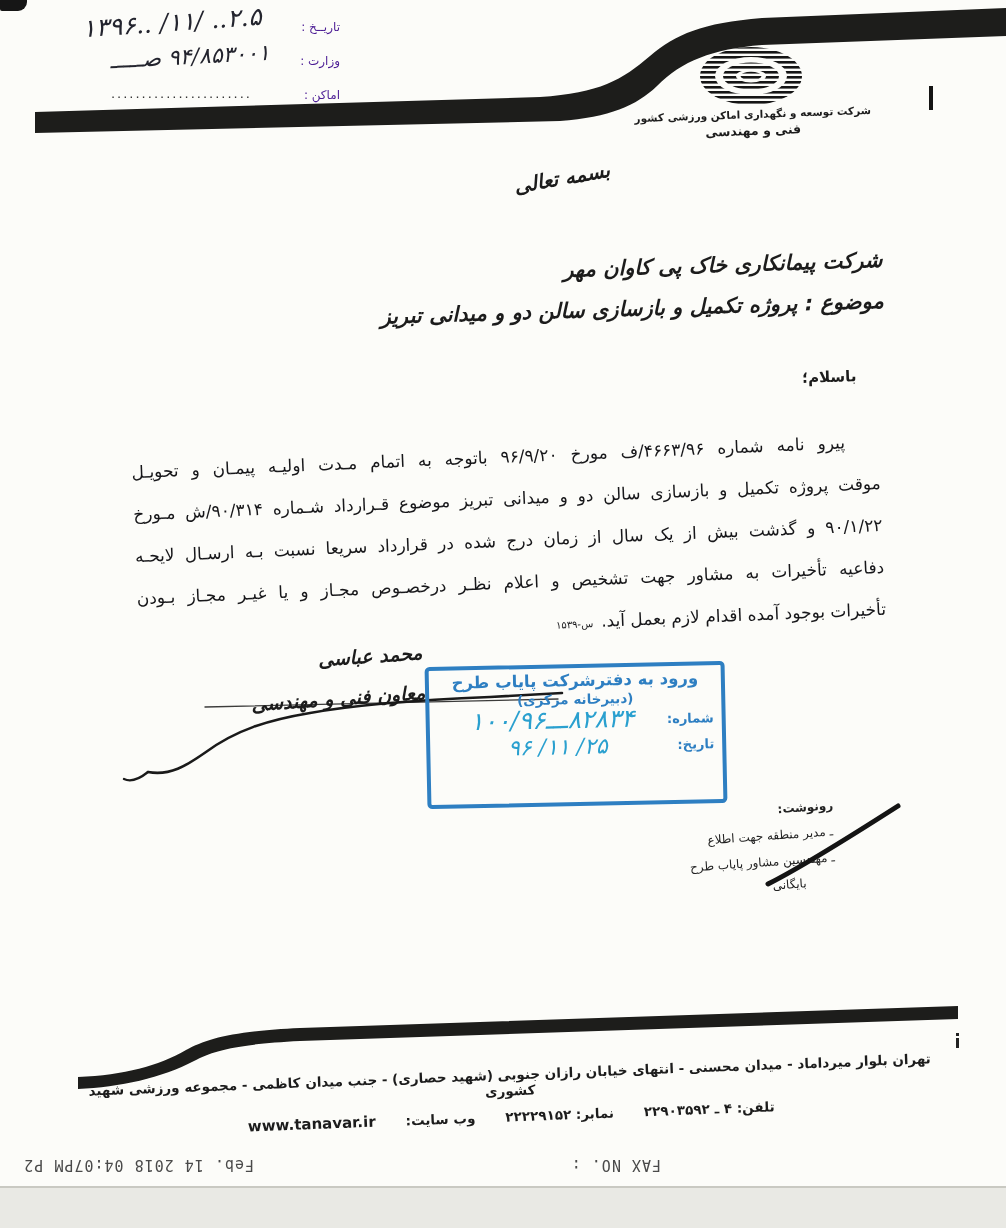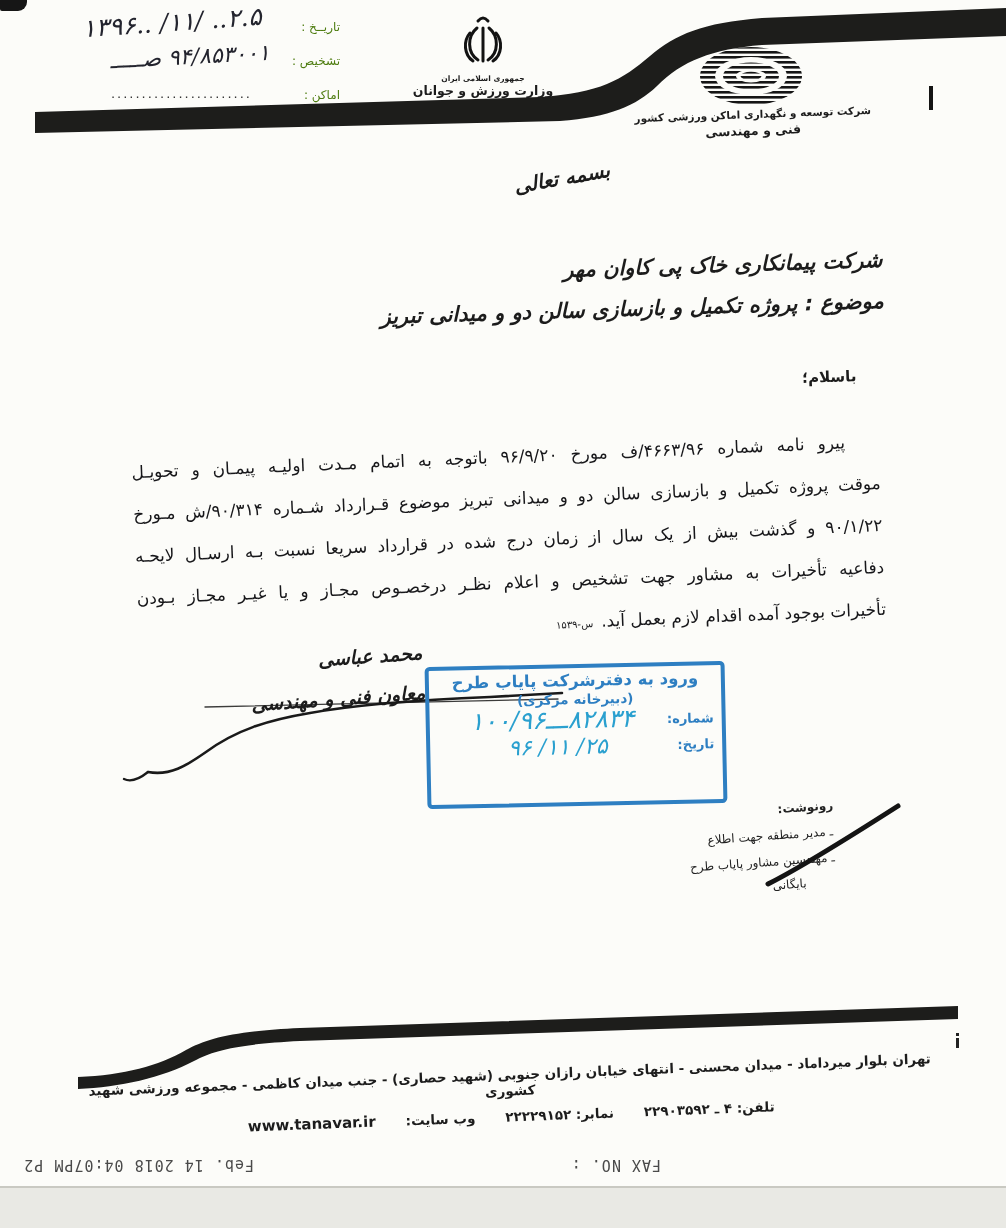--- a/index.html
+++ b/index.html
@@ -8,21 +8,21 @@
     position:relative;width:1006px;height:1228px;margin:0 auto;
     background:#fcfcf9;overflow:hidden;
     font-family:"DejaVu Sans",sans-serif;color:#1c1c1c;
   }
   .abs{position:absolute;}
   .ovr{direction:ltr;unicode-bidi:bidi-override;}
   .hand{font-family:"DejaVu Serif",serif;font-style:italic;color:#23242e;}
   
   .fields{left:30px;top:12px;width:310px;}
   .frow{position:relative;height:34px;direction:rtl;}
-  .flabel{position:absolute;right:0;top:8px;font-size:12px;color:#4d7c0f;letter-spacing:.5px;}
+  .flabel{position:absolute;right:0;top:8px;font-size:12px;color:#4c1d95;letter-spacing:.5px;}
   .fval{position:absolute;right:78px;top:-4px;font-size:25px;letter-spacing:1px;transform:rotate(-4deg);white-space:nowrap;}
   .fval2{position:absolute;right:70px;top:-2px;font-size:22px;letter-spacing:0px;transform:rotate(-3deg);white-space:nowrap;}
   .fdots{position:absolute;right:88px;top:6px;font-size:13px;letter-spacing:2px;color:#333;}
   
   .ministry{left:408px;top:14px;width:150px;text-align:center;}
   .ministry .l1{font-size:7.5px;font-weight:bold;margin-top:2px;}
   .ministry .l2{font-size:12.5px;font-weight:bold;margin-top:0px;}
   .companylogo{left:698px;top:46px;width:106px;height:60px;}
   .companytext{left:628px;top:108px;width:250px;text-align:center;transform:rotate(-2deg);}
   .companytext .l1{font-size:10.5px;font-weight:600;}
@@ -90,43 +90,29 @@
   <svg class="abs" style="left:0;top:0" width="1006" height="150" viewBox="0 0 1006 150">
     <path d="M 35 112 L 540 97 C 600 93 622 80 650 56 C 676 34 702 23 762 18 L 1006 8 L 1006 36 L 762 45 C 712 49 682 61 657 86 C 636 106 610 117 560 121 L 35 133 Z" fill="#1d1d1b"></path>
   </svg>
 
   <div class="abs fields">
     <div class="frow">
       <span class="flabel">تاریــخ :</span>
       <span class="fval hand ovr">۱۳۹۶.. /۱۱/ ..۲.۵</span>
     </div>
     <div class="frow">
-      <span class="flabel">تشخیص :</span>
+      <span class="flabel">وزارت :</span>
       <span class="fval2 hand ovr">ـــــص ۹۴/۸۵۳۰۰۱</span>
     </div>
     <div class="frow">
       <span class="flabel">اماکن :</span>
       <span class="fdots">.......................</span>
     </div>
   </div>
 
-  <div class="abs ministry">
-    <svg width="150" height="58" viewBox="0 0 150 58">
-      <g stroke="#121212" fill="none" stroke-width="3" stroke-linecap="round" transform="translate(45,0)">
-        <path d="M30 14 L30 47"></path>
-        <path d="M25 7 q5 -6 10 0"></path>
-        <path d="M24 14 C14 22 14 39 25 46"></path>
-        <path d="M36 14 C46 22 46 39 35 46"></path>
-        <path d="M17 19 C10 27 11 41 20 47"></path>
-        <path d="M43 19 C50 27 49 41 40 47"></path>
-      </g>
-    </svg>
-    <div class="l1">جمهوری اسلامی ایران</div>
-    <div class="l2">وزارت ورزش و جوانان</div>
-  </div>
 
   <svg class="abs companylogo" width="106" height="60" viewBox="0 0 106 60">
     <defs>
       <pattern id="hs" width="6" height="5" patternUnits="userSpaceOnUse">
         <rect width="6" height="2.6" y="0" fill="#151515"></rect>
       </pattern>
     </defs>
     <ellipse cx="53" cy="30" rx="51" ry="29" fill="url(#hs)"></ellipse>
     <ellipse cx="53" cy="30" rx="36" ry="19" fill="#fcfcf9"></ellipse>
     <ellipse cx="53" cy="30" rx="28" ry="13.5" fill="url(#hs)"></ellipse>

